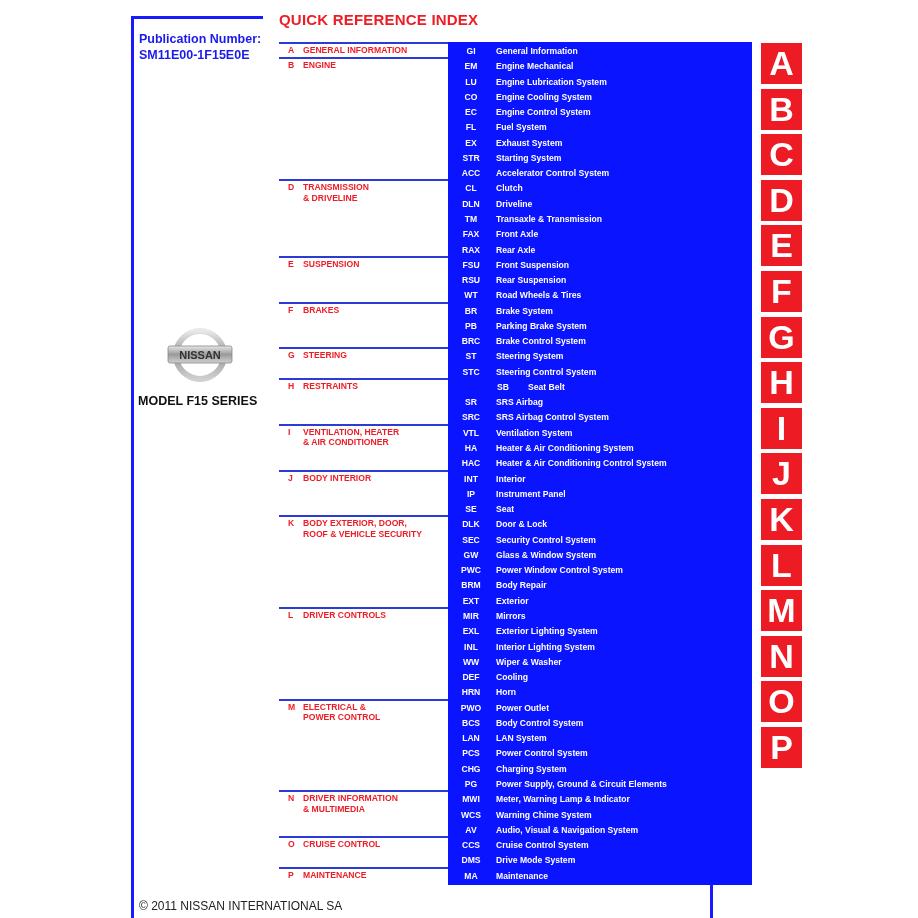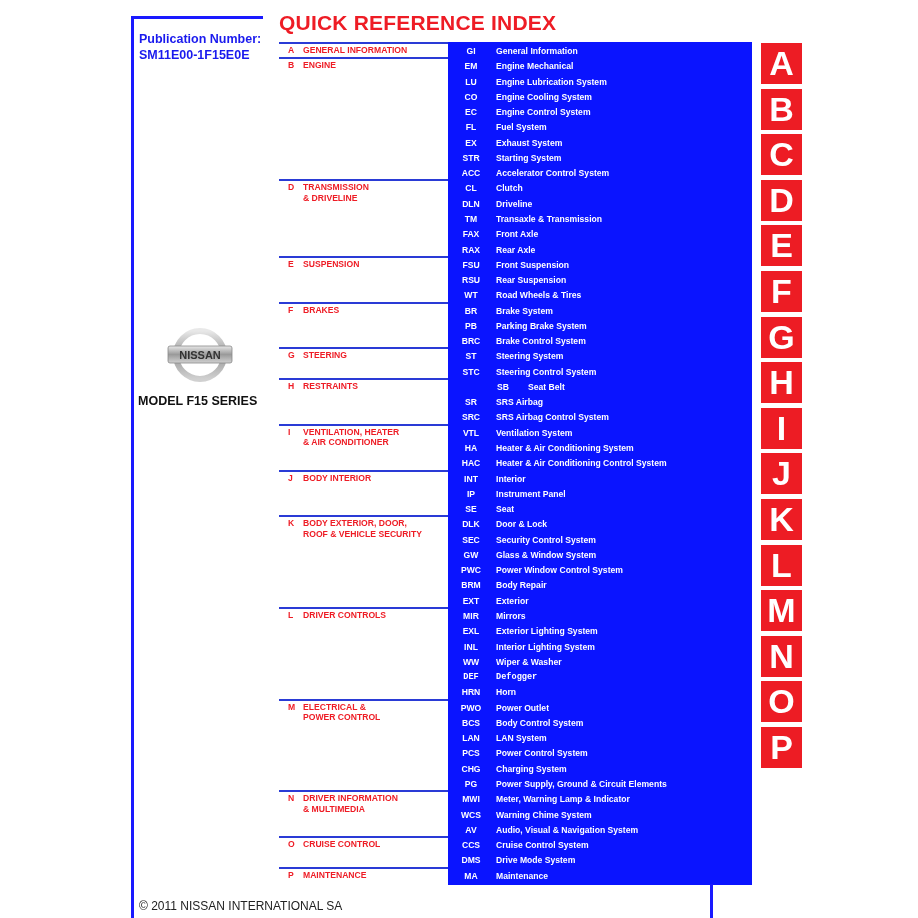--- a/index.html
+++ b/index.html
@@ -2,21 +2,21 @@
 <html><head>
 <meta charset="utf-8">
 <style>
   html, body { margin:0; padding:0; }
   body { width:918px; height:918px; background:#ffffff; position:relative; overflow:hidden;
          font-family:"Liberation Sans", sans-serif; }
   .abs { position:absolute; }
   .frame-v { left:131px; top:16px; width:3px; height:902px; background:#1a1aff; }
   .frame-h { left:131px; top:16px; width:132px; height:3px; background:#1a1aff; }
   .pub { left:139px; top:31px; font-size:12.5px; font-weight:bold; color:#1a1aee; line-height:16px; }
-  .title { left:279px; top:11px; font-size:21px; font-weight:bold; color:#ee1c25; letter-spacing:0.2px; }
+  .title { left:279px; top:11px; font-size:15px; font-weight:bold; color:#ee1c25; letter-spacing:0.2px; }
   .logo { left:166px; top:327px; width:68px; height:56px; }
   .model { left:138px; top:394px; font-size:12.5px; font-weight:bold; color:#111; }
   .copyright { left:139px; top:899px; font-size:12px; color:#222; }
   .panel { left:448px; top:42px; width:304px; height:843px; background:#0a14ff; }
   .panel-tail { left:710px; top:884px; width:3px; height:34px; background:#1a1aff; }
   .row { position:absolute; left:0; height:15px; width:304px; font-size:8.6px; font-weight:bold; color:#fff; line-height:15px; }
   .row .code { position:absolute; left:0; width:46px; text-align:center; }
   .row .name { position:absolute; left:48px; white-space:nowrap; }
   .sec-line { position:absolute; left:279px; width:170px; height:2px; background:#2a3bd6; }
   .sec { position:absolute; left:288px; font-size:8.6px; font-weight:bold; color:#ee1c25; line-height:10.5px; }
@@ -338,23 +338,23 @@
       <span class="name">Exterior Lighting System</span>
     </div>
     <div class="row" style="top: 597.53px;">
       <span class="code">INL</span>
       <span class="name">Interior Lighting System</span>
     </div>
     <div class="row" style="top: 612.8px;">
       <span class="code">WW</span>
       <span class="name">Wiper &amp; Washer</span>
     </div>
-    <div class="row" style="top: 628.07px; font-family: Liberation Mono, monospace;">
+    <div class="row" style="top: 628.07px;">
       <span class="code">DEF</span>
-      <span class="name">Defogger</span>
+      <span class="name">Cooling</span>
     </div>
     <div class="row" style="top: 643.34px;">
       <span class="code">HRN</span>
       <span class="name">Horn</span>
     </div>
     <div class="row" style="top: 658.61px;">
       <span class="code">PWO</span>
       <span class="name">Power Outlet</span>
     </div>
     <div class="row" style="top: 673.88px;">

